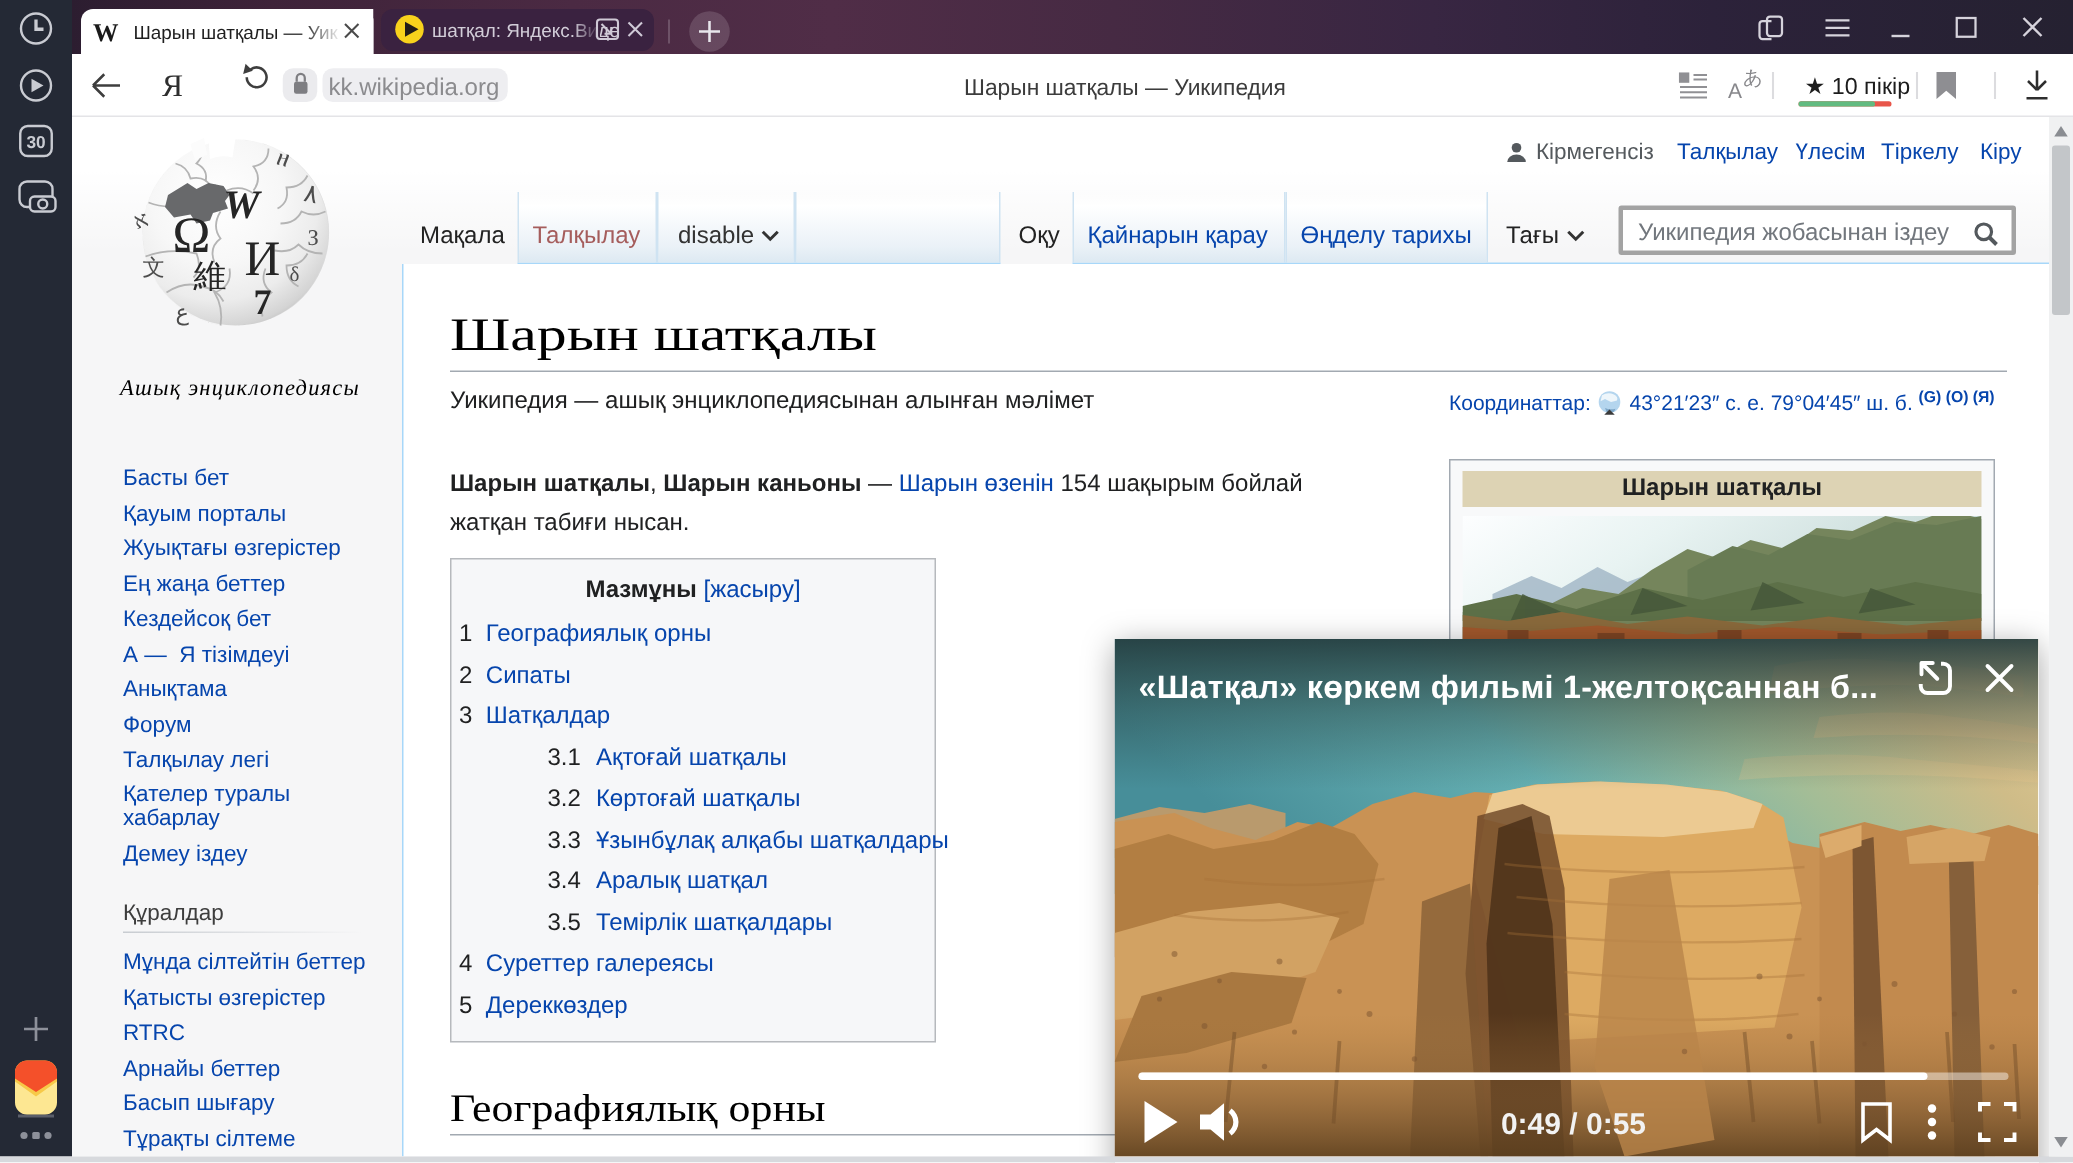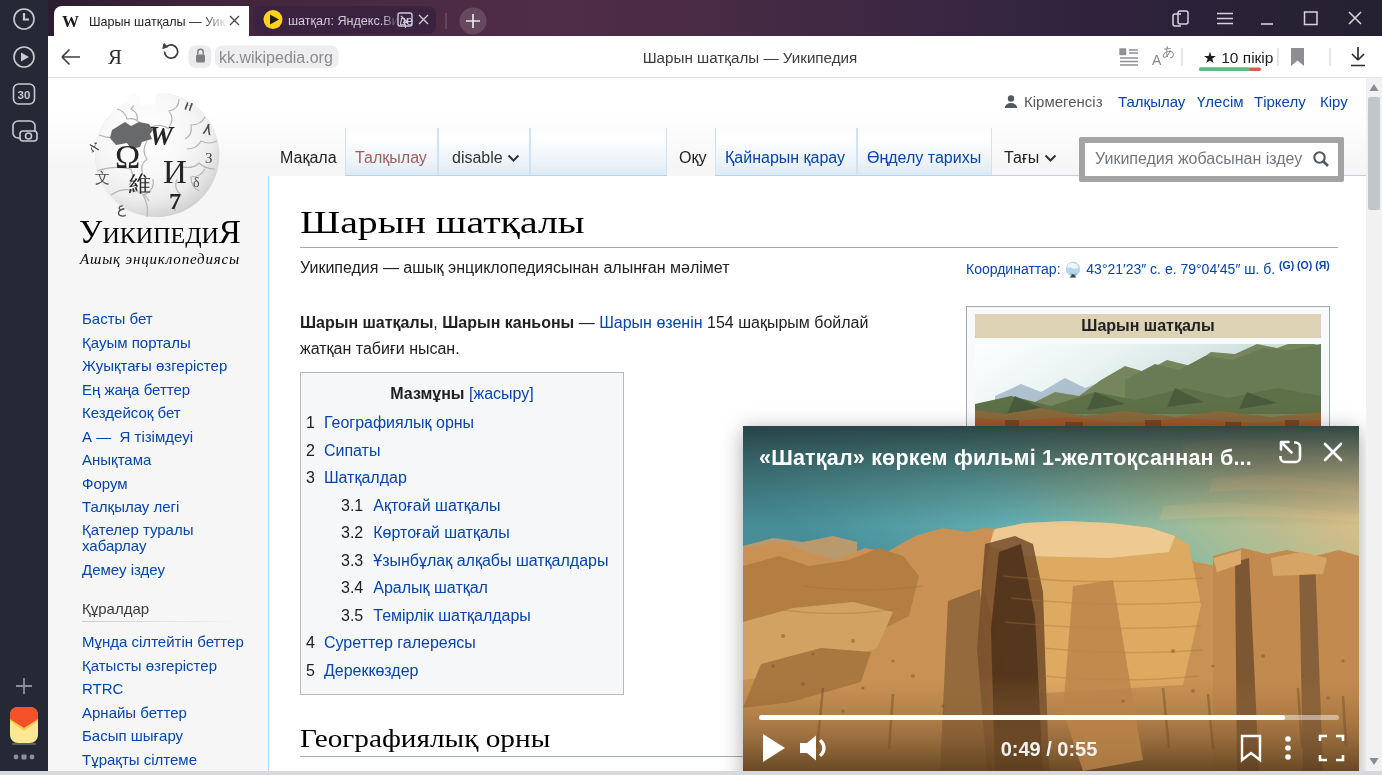--- a/index.html
+++ b/index.html
@@ -27,21 +27,21 @@
 
   .nl { left:34px; font-size:15px; }
   #navlinks a, #pbar a { cursor:default; }
   .tabg { top:50px; height:46.5px;
     background:linear-gradient(180deg, rgba(255,255,255,0) 0%, #ffffff 20%, #eaf1f7 78%, #dde9f2 100%);
     border-left:1px solid #cfe3f2; border-right:1px solid #cfe3f2; }
   .tabt { top:71px; font-size:16px; white-space:nowrap; }
   .toc1, .toc2 { position:absolute; font-size:16px; white-space:nowrap; }
   .toc1 { left:5px; } .toc2 { left:40px; }
   .tn { color:#202122; margin-right:9px; }
-  .tn2 { color:#202122; margin-right:10px; }
+  .tn2 { color:#202122; margin-right:10px;margin-left:24px; }
   #bottomstrip { left:0; top:771px; width:1382px; height:4px; background:#d7d9dd; }
   #scrollbar { left:1366px; top:78px; width:16px; height:693px; background:#f0f1f2; }
   #scrollthumb { left:1368px; top:97px; width:12px; height:113px; background:#c3c6c9; border-radius:2px; }
 </style>
 </head>
 <body>
   <div id="side" class="abs">
     <svg class="abs" style="left:0;top:0" width="48" height="771" viewBox="0 0 48 771">
       <g fill="none" stroke="#c9cbd2" stroke-width="1.6">
         <circle cx="24" cy="19" r="10"></circle>
@@ -199,21 +199,20 @@
       <g font-family="Liberation Serif" fill="#4c4c4c">
         <text x="2" y="66" font-size="15" transform="rotate(-18 9 60)">א</text>
         <text x="8" y="98" font-size="15">文</text>
         <text x="98" y="26" font-size="15" transform="rotate(14 104 20)">ዘ</text>
         <text x="116" y="50" font-size="17" transform="rotate(12 122 44)">٨</text>
         <text x="118" y="78" font-size="15">З</text>
         <text x="30" y="128" font-size="15">ع</text>
         <text x="106" y="102" font-size="14">δ</text>
       </g>
     </svg>
-    <div class="abs serif" style="left:0;top:138px;width:224px;text-align:center;font-size:33px;line-height:1;color:#000;">У<span style="font-size:24px;">ИКИПЕДИ</span>Я</div>
     <div class="abs serif" style="left:0;top:174px;width:224px;text-align:center;font-size:15px;line-height:1;letter-spacing:0.8px;font-style:italic;color:#000;">Ашық энциклопедиясы</div>
 
     <div id="navlinks">
       <a class="wlink abs nl" style="top:232px;">Басты бет</a>
       <a class="wlink abs nl" style="top:255.5px;">Қауым порталы</a>
       <a class="wlink abs nl" style="top:279px;">Жуықтағы өзгерістер</a>
       <a class="wlink abs nl" style="top:302.5px;">Ең жаңа беттер</a>
       <a class="wlink abs nl" style="top:326px;">Кездейсоқ бет</a>
       <a class="wlink abs nl" style="top:349.5px;">А —&nbsp; Я тізімдеуі</a>
       <a class="wlink abs nl" style="top:373px;">Анықтама</a>
@@ -255,21 +254,21 @@
       <span class="abs tabt" style="left:307px;color:#a55d5c;">Талқылау</span>
       <span class="abs tabt" style="left:404px;color:#333;">disable <svg width="13" height="9" viewBox="0 0 13 9">
           <path d="M1.5 1.5 l5 5 5-5" fill="none" stroke="#333" stroke-width="2"></path>
         </svg></span>
       <span class="abs tabt" style="left:631px;color:#222;">Оқу</span>
       <span class="abs tabt" style="left:677px;color:#0645ad;">Қайнарын қарау</span>
       <span class="abs tabt" style="left:819px;color:#0645ad;">Өңделу тарихы</span>
       <span class="abs tabt" style="left:956px;color:#222;">Тағы <svg width="13" height="9" viewBox="0 0 13 9">
           <path d="M1.5 1.5 l5 5 5-5" fill="none" stroke="#333" stroke-width="2"></path>
         </svg></span>
-      <div class="abs" style="left:1031px;top:59px;width:265px;height:45px;background:#fff;border:6px solid #a3a3a3;border-radius:2px;">
+      <div class="abs" style="left:1031px;top:59px;width:265px;height:33px;background:#fff;border:3px solid #a3a3a3;border-radius:2px;">
         <span style="position:absolute;left:10px;top:7px;font-size:16px;color:#72777d;">Уикипедия жобасынан іздеу</span>
         <svg style="position:absolute;right:8px;top:7px" width="18" height="18" viewBox="0 0 18 18">
           <circle cx="7.5" cy="7.5" r="5.2" fill="none" stroke="#54595d" stroke-width="2.1"></circle>
           <path d="M11.5 11.5 l4.5 4.5" stroke="#54595d" stroke-width="2.6"></path>
         </svg>
       </div>
     </div>
 
     <div id="article">
       <div class="abs serif" style="left:252px;top:129px;font-size:31px;line-height:1;color:#000;transform:scaleX(1.285);transform-origin:0 0;">Шарын шатқалы</div>

